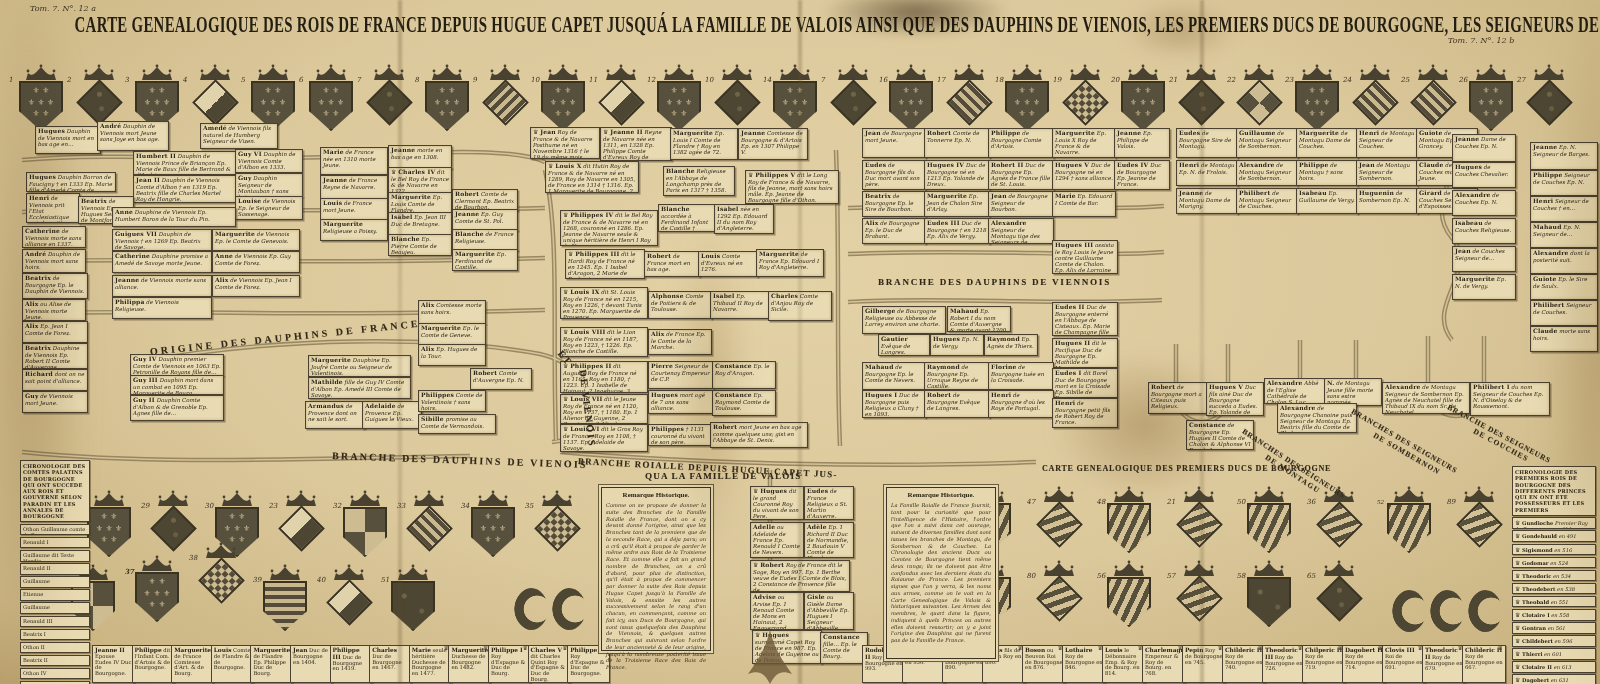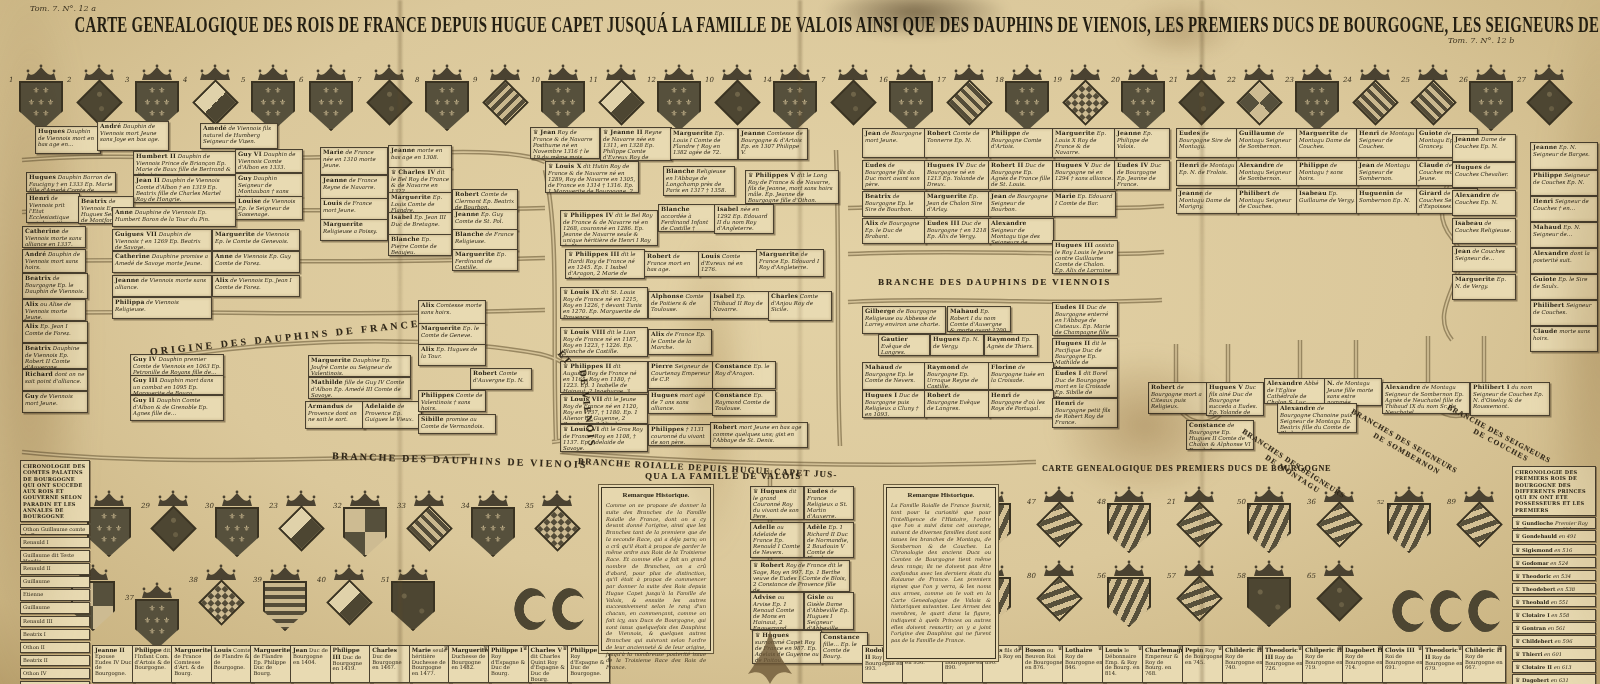--- a/index.html
+++ b/index.html
@@ -533,33 +533,33 @@
       <div class="sh" style="left: 70px; top: 566px;">
         <svg class="crn" viewBox="0 0 38 17">
           <path d="M4,16 L34,16 L32,9 C27,14 23,7 19,3 C15,7 11,14 6,9 Z" fill="#4a4231"></path>
           <circle cx="6" cy="7" r="1.4" fill="#4a4231"></circle>
           <circle cx="19" cy="2" r="1.4" fill="#4a4231"></circle>
           <circle cx="32" cy="7" r="1.4" fill="#4a4231"></circle>
         </svg>
         <span class="shnum">36</span>
         <div class="ecu pat-quart"></div>
       </div>
-      <div class="sh" style="left: 134px; top: 584px;">
+      <div class="sh" style="left: 134px; top: 557px; font-weight: bold;">
         <svg class="crn" viewBox="0 0 38 17">
           <path d="M4,16 L34,16 L32,9 C27,14 23,7 19,3 C15,7 11,14 6,9 Z" fill="#4a4231"></path>
           <circle cx="6" cy="7" r="1.4" fill="#4a4231"></circle>
           <circle cx="19" cy="2" r="1.4" fill="#4a4231"></circle>
           <circle cx="32" cy="7" r="1.4" fill="#4a4231"></circle>
         </svg>
         <span class="shnum">37</span>
         <div class="ecu pat-lis">
           <span class="lis">⚜ ⚜<br>⚜ ⚜ ⚜<br>⚜ ⚜</span>
         </div>
       </div>
-      <div class="sh" style="left: 198px; top: 566px; text-decoration: underline;">
+      <div class="sh" style="left: 198px; top: 544px; text-decoration: underline;">
         <svg class="crn" viewBox="0 0 38 17">
           <path d="M4,16 L34,16 L32,9 C27,14 23,7 19,3 C15,7 11,14 6,9 Z" fill="#4a4231"></path>
           <circle cx="6" cy="7" r="1.4" fill="#4a4231"></circle>
           <circle cx="19" cy="2" r="1.4" fill="#4a4231"></circle>
           <circle cx="32" cy="7" r="1.4" fill="#4a4231"></circle>
         </svg>
         <span class="shnum">38</span>
         <div class="lozw">
           <div class="loz pat-check"></div>
         </div>

